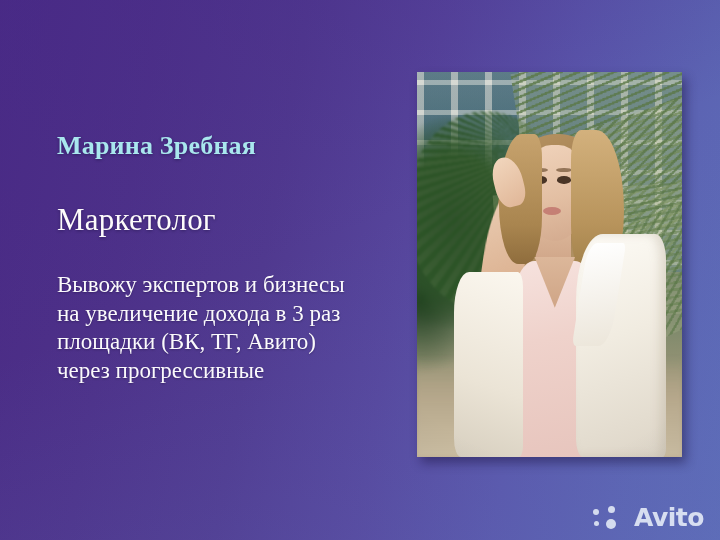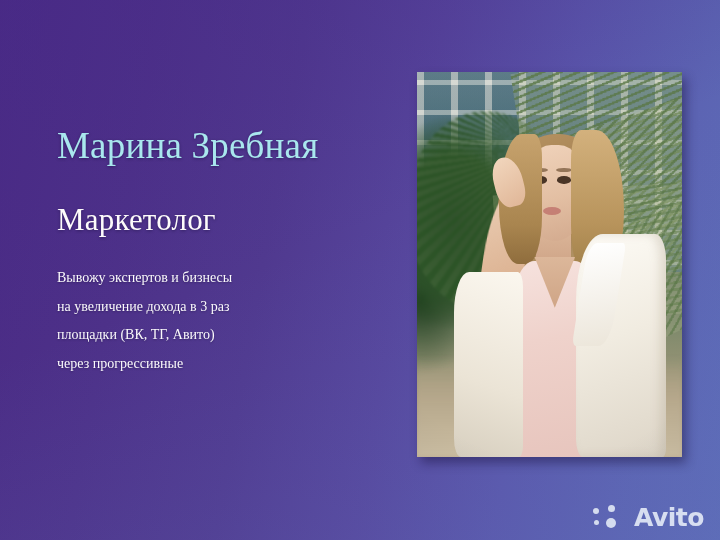--- a/index.html
+++ b/index.html
@@ -32,39 +32,40 @@
   }
 
   
   .text-col {
     position:absolute;
     left:57px; top:124px;
     width:350px;
     z-index:4;
   }
   .name {
-    font-size:37px;
+    font-size:26px;
     line-height:44px;
     color:#a9e7ee;
     letter-spacing:.2px;
     text-shadow:0 1px 3px rgba(20,10,50,.45);
     white-space:nowrap;
+    font-weight:bold;
   }
   .role {
     margin-top:32px;
     font-size:31px;
     line-height:40px;
     color:#fdfbfb;
     letter-spacing:.2px;
     text-shadow:0 1px 3px rgba(20,10,50,.45);
     white-space:nowrap;
   }
   .desc {
-    margin-top:24px;
-    font-size:14px;
+    margin-top:31px;
+    font-size:23px;
     line-height:28.5px;
     color:#fbfafc;
     text-shadow:0 1px 2px rgba(20,10,50,.35);
   }
   .desc .line { white-space:nowrap; display:block; }
 
   
   .photo-frame {
     position:absolute;
     left:417px; top:72px;
@@ -262,21 +263,21 @@
   }
   .photo-soft {
     position:absolute; inset:0;
     background:radial-gradient(ellipse 140% 110% at 50% 40%, rgba(255,255,255,0) 55%, rgba(30,45,70,.18) 100%);
   }
 
   
   .avito {
     position:absolute;
     right:16px; bottom:10px;
-    display:flex; align-items:flex-start; gap:18px;
+    display:flex; align-items:center; gap:18px;
     z-index:6;
     opacity:.92;
   }
   .avito-mark { position:relative; width:23px; height:23px; }
   .avito-mark i { position:absolute; border-radius:50%; background:#dfe6f4; display:block; }
   .avito-mark i.d1 { width:10px; height:10px; right:0;    bottom:0; }
   .avito-mark i.d2 { width:7px;  height:7px;  right:1px;  top:0; }
   .avito-mark i.d3 { width:6px;  height:6px;  left:0;     top:3px; }
   .avito-mark i.d4 { width:5px;  height:5px;  left:1px;   bottom:3px; }
   .avito-word {

